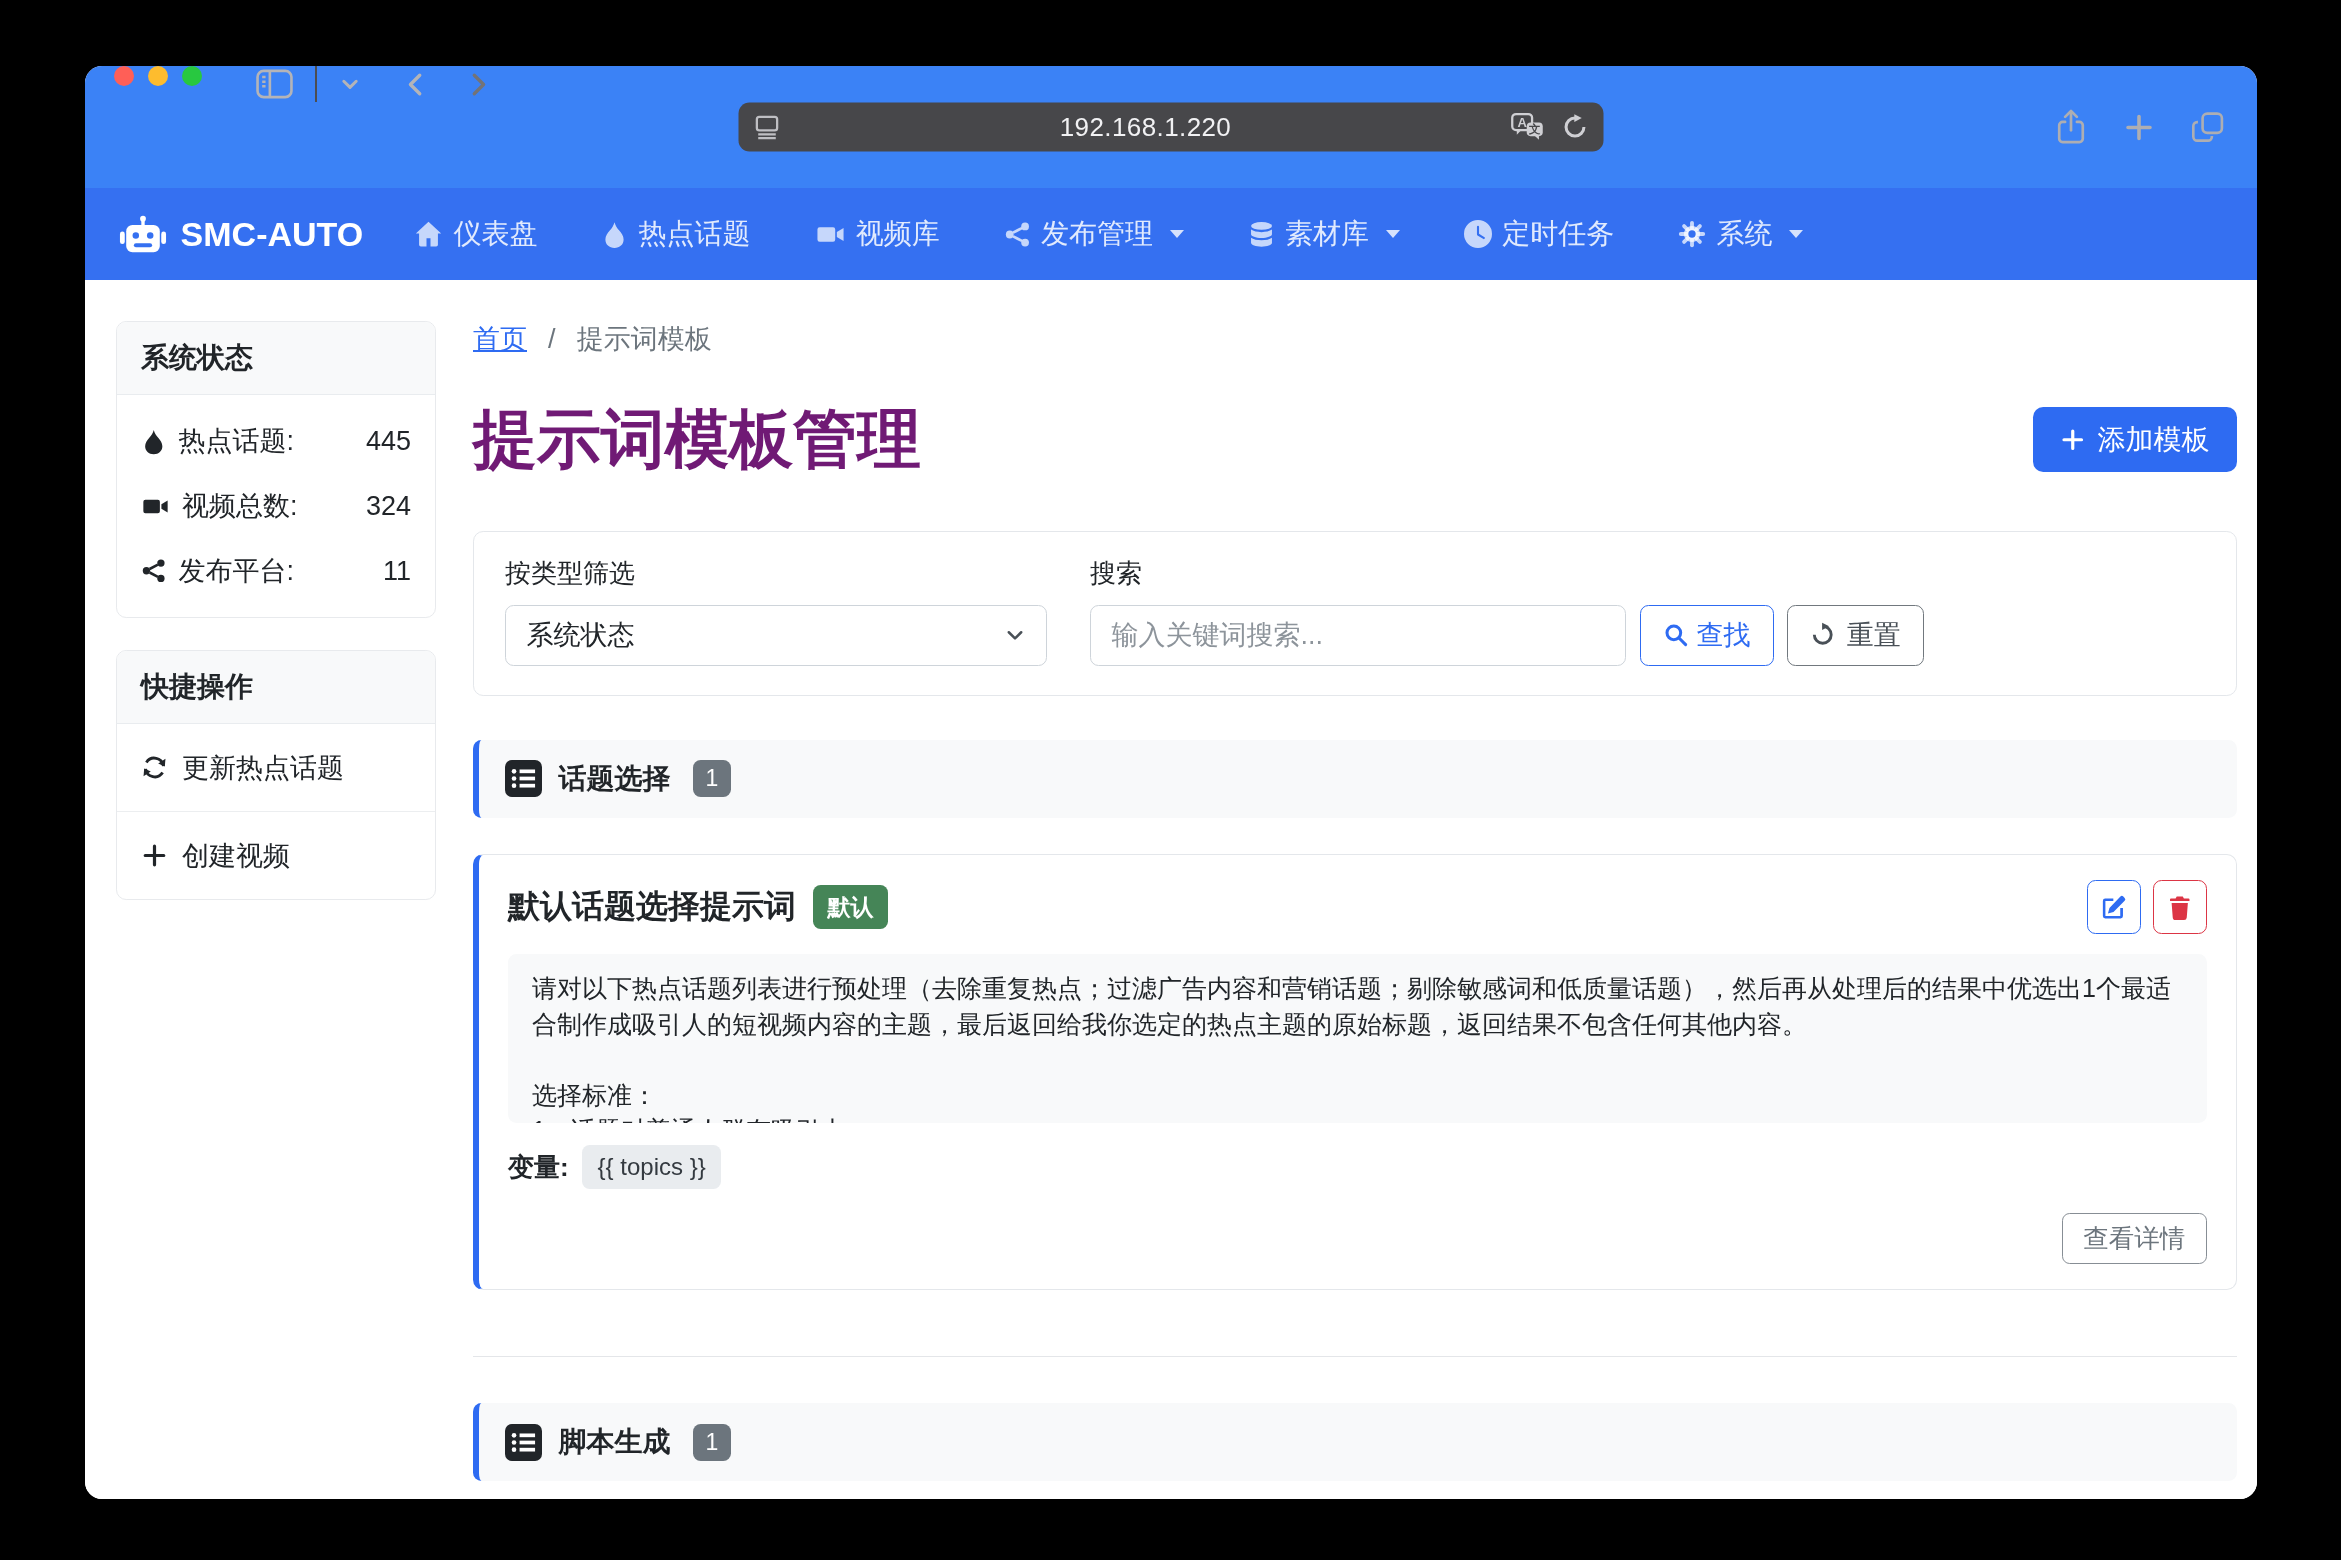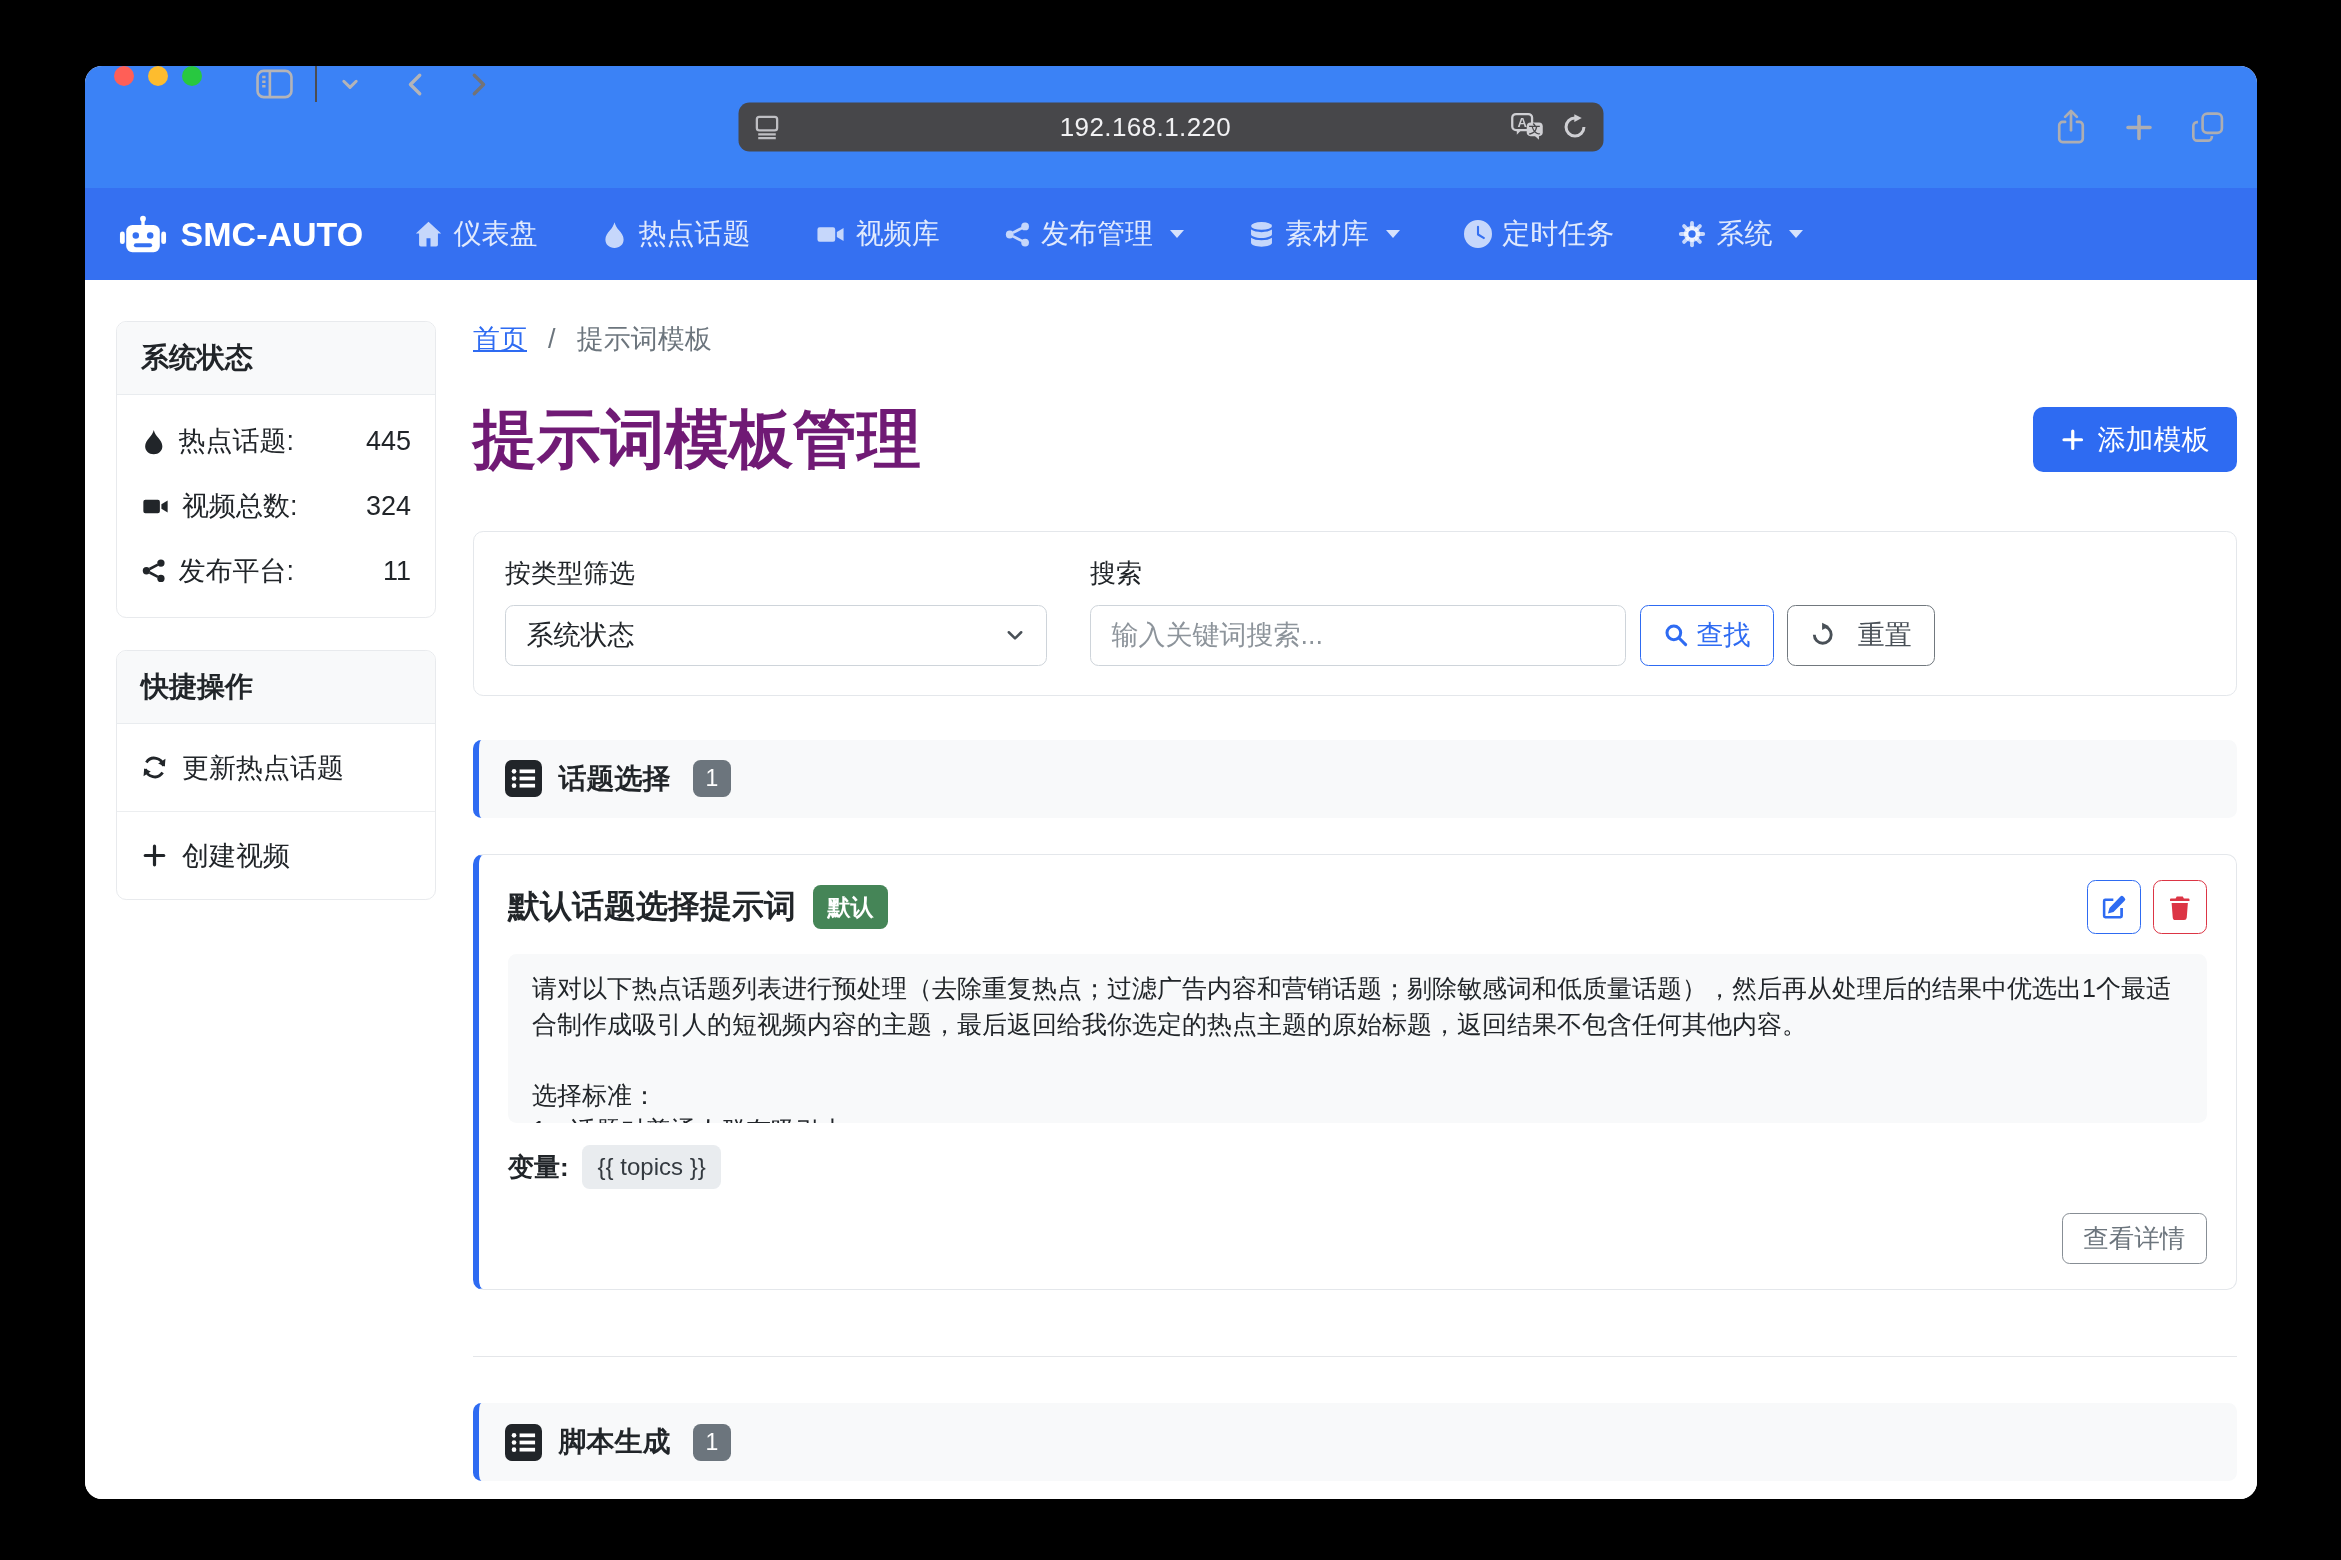--- a/index.html
+++ b/index.html
@@ -65,21 +65,21 @@
   .filter-card { border:1.7px solid #e4e7eb; border-radius:10.2px; padding:24px 31px 29px; display:flex; gap:43px; margin-bottom:44px; }
   .fgroup label { display:block; font-size:26px; color:#212529; margin-bottom:13.6px; }
   .select { width:542px; height:61px; border:1.7px solid #ced4da; border-radius:8.5px; display:flex; align-items:center;
             padding:0 20.4px; font-size:27px; color:#212529; cursor:pointer; }
   .select svg { margin-left:auto; color:#495057; }
   .search-input { width:536px; height:61px; border:1.7px solid #ced4da; border-radius:8.5px; padding:0 20.4px;
                   font-size:27px; color:#212529; font-family:inherit; outline:none; }
   .search-input::placeholder { color:#8d949b; }
   .btn-find { display:flex; align-items:center; gap:8.5px; height:61px; padding:0 22px; border-radius:8.5px;
               border:1.7px solid #2e6bf2; color:#2e6bf2; background:#fff; font-size:27px; cursor:pointer; font-family:inherit; }
-  .btn-reset { display:flex; align-items:center; gap:22px; height:61px; padding:0 22px; border-radius:8.5px;
+  .btn-reset { display:flex; align-items:center; gap:11px; height:61px; padding:0 22px; border-radius:8.5px;
                border:1.7px solid #71787e; color:#495057; background:#fff; font-size:27px; cursor:pointer; font-family:inherit; }
 
   
   .section-header { background:#f8f9fa; border-left:6px solid #2e6bf2; border-radius:8.5px;
                     height:78px; display:flex; align-items:center; gap:17px; padding:0 25.5px; }
   .section-title { font-size:28px; font-weight:bold; color:#212529; }
   .badge-count { background:#6c757d; color:#fff; font-size:23px; padding:5.1px 12.8px; border-radius:7.7px; margin-left:5.1px; }
 
   
   .tpl-card { border:1.7px solid #e4e7eb; border-left:6px solid #2e6bf2; border-radius:10.2px;

